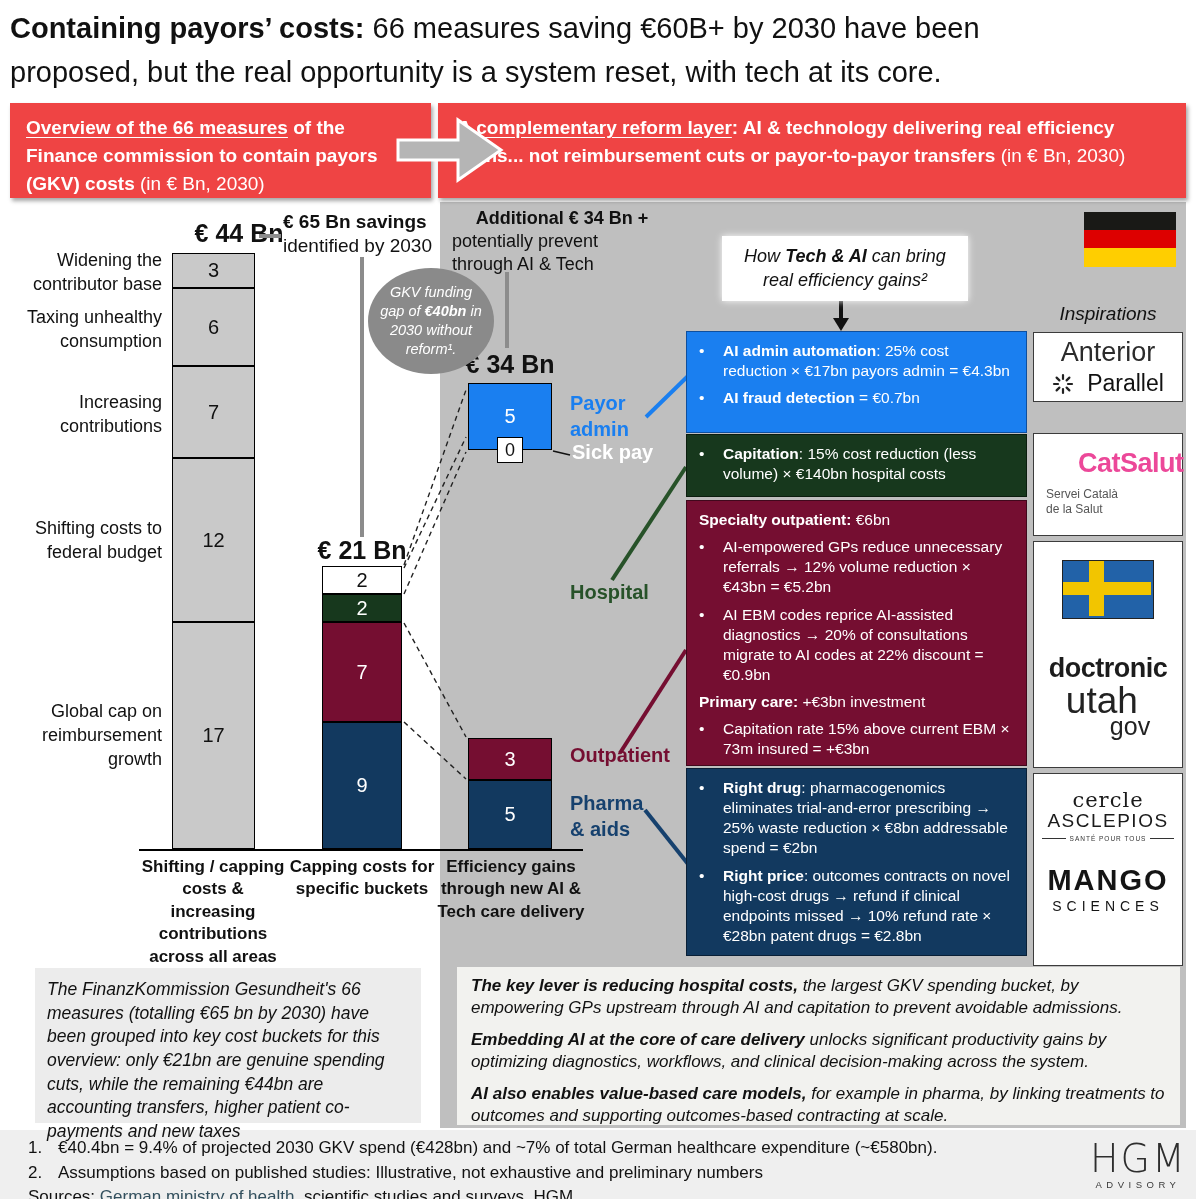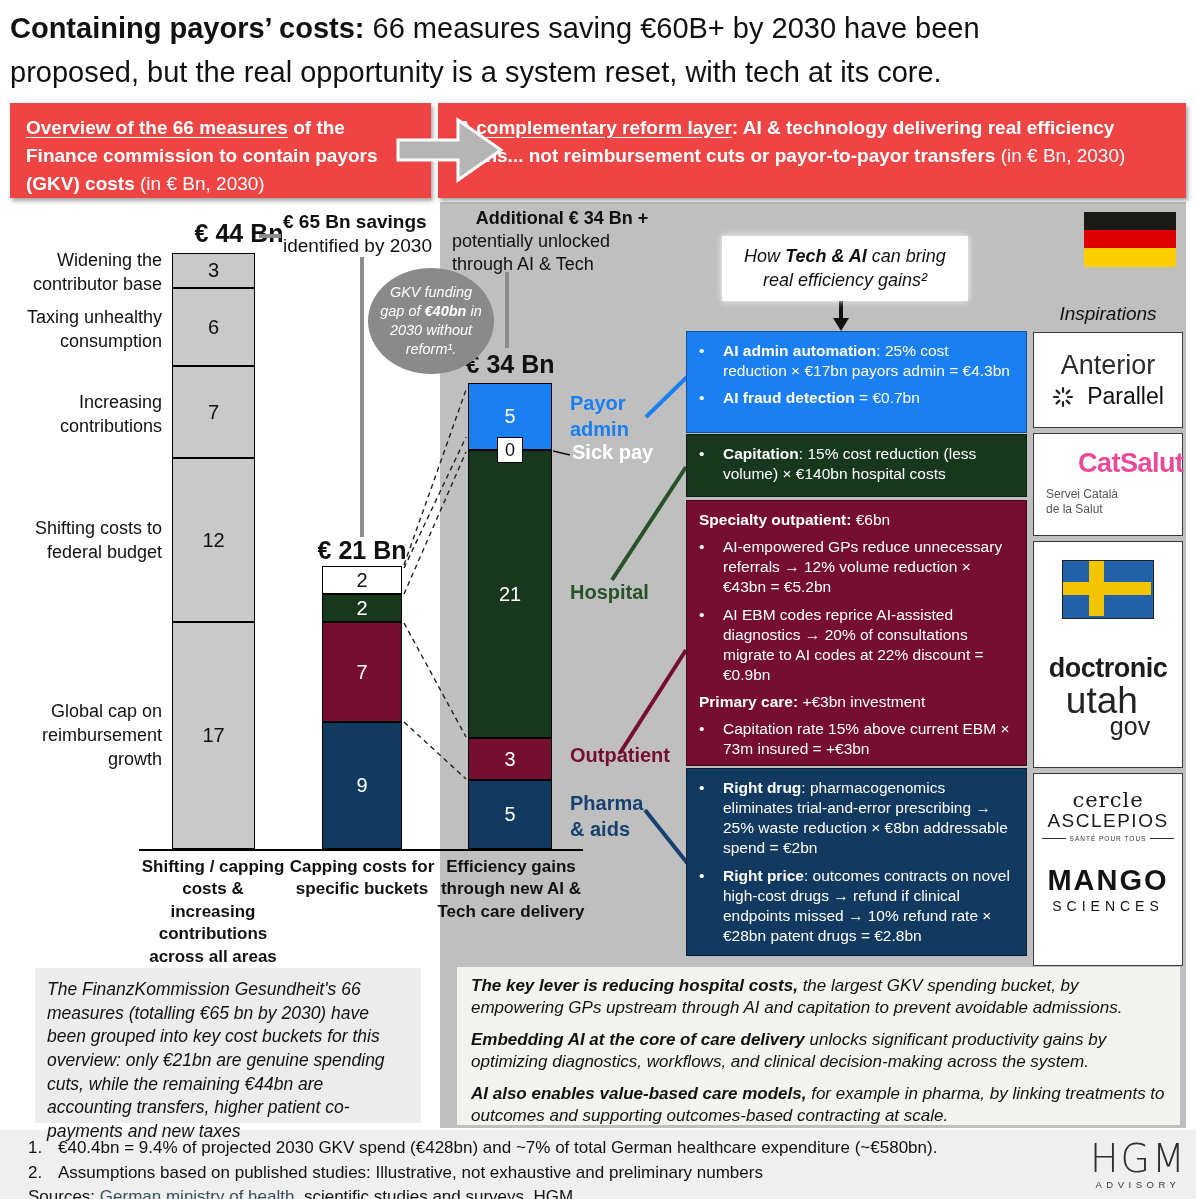--- a/index.html
+++ b/index.html
@@ -123,23 +123,20 @@
       <span>7</span>
     </div>
   <div class="seg" style="left:322px;top:722px;width:80px;height:127px;background:#12395f;color:#fff;">
       <span>9</span>
     </div>
 
   <div class="bartitle" style="left:462px;top:350px;width:96px;">€ 34 Bn</div>
   <div class="seg" style="left:468px;top:383px;width:84px;height:67px;background:#1a7ff0;color:#fff;">
       <span>5</span>
     </div>
-  <div class="seg" style="left:468px;top:450px;width:84px;height:288px;background:#17381d;color:#fff;">
-      <span>21</span>
-    </div>
   <div class="seg" style="left:468px;top:738px;width:84px;height:42px;background:#750e31;color:#fff;">
       <span>3</span>
     </div>
   <div class="seg" style="left:468px;top:780px;width:84px;height:69px;background:#12395f;color:#fff;">
       <span>5</span>
     </div>
   <div class="seg" style="left:497px;top:437px;width:26px;height:26px;background:#fff;z-index:4;font-size:18px;">
       <span>0</span>
     </div>
 
@@ -147,21 +144,21 @@
   <div class="xlab" style="left:138px;top:856px;">Shifting / capping costs &amp; increasing contributions across all areas</div>
   <div class="xlab" style="left:287px;top:856px;">Capping costs for specific buckets</div>
   <div class="xlab" style="left:436px;top:856px;">Efficiency gains through new AI &amp; Tech care delivery</div>
 
   <div class="note" style="left:283px;top:210px;width:190px;font-size:19px;">
     <div style="font-weight:700;">€ 65 Bn savings</div>
     <div>identified by 2030</div>
   </div>
   <div class="note" style="left:452px;top:207px;width:220px;">
     <div style="font-weight:700;text-align:center;">Additional € 34 Bn +</div>
-    <div>potentially unlocked</div>
+    <div>potentially prevent</div>
     <div>through AI &amp; Tech</div>
   </div>
   <div class="bubble">
     <span><span>GKV funding gap of </span><b>€40bn</b><span> in 2030 without reform¹.</span></span>
   </div>
 
   <div class="seglab" style="left:570px;top:392px;color:#1a7ff0;">
     <div>Payor</div>
     <div style="margin-top:4px;">admin</div>
   </div>
@@ -242,21 +239,21 @@
       </div>
   </div>
 
   <div class="flag" style="left:1084px;top:212px;width:92px;height:55px;">
     <div style="height:18px;background:#191916;"></div>
       <div style="height:18px;background:#dd0000;"></div>
       <div style="height:19px;background:#ffce00;"></div>
   </div>
   <div class="abs insp-label">Inspirations</div>
 
-  <div class="logobox" style="top:332px;height:96px;justify-content:center;">
+  <div class="logobox" style="top:332px;height:70px;justify-content:center;">
     <div style="font-size:27px;font-weight:500;color:#2b2b2b;">Anterior</div>
     <div style="display:flex;align-items:center;gap:5px;margin-top:2px;">
       <svg width="22" height="22" viewBox="0 0 22 22">
         <g stroke="#222" stroke-width="2.2" stroke-linecap="round">
           <line x1="11" y1="2" x2="11" y2="6"></line>
             <line x1="11" y1="16" x2="11" y2="20"></line>
           <line x1="2" y1="11" x2="6" y2="11"></line>
             <line x1="16" y1="11" x2="20" y2="11"></line>
           <line x1="4.6" y1="4.6" x2="7.4" y2="7.4"></line>
             <line x1="14.6" y1="14.6" x2="17.4" y2="17.4"></line>

